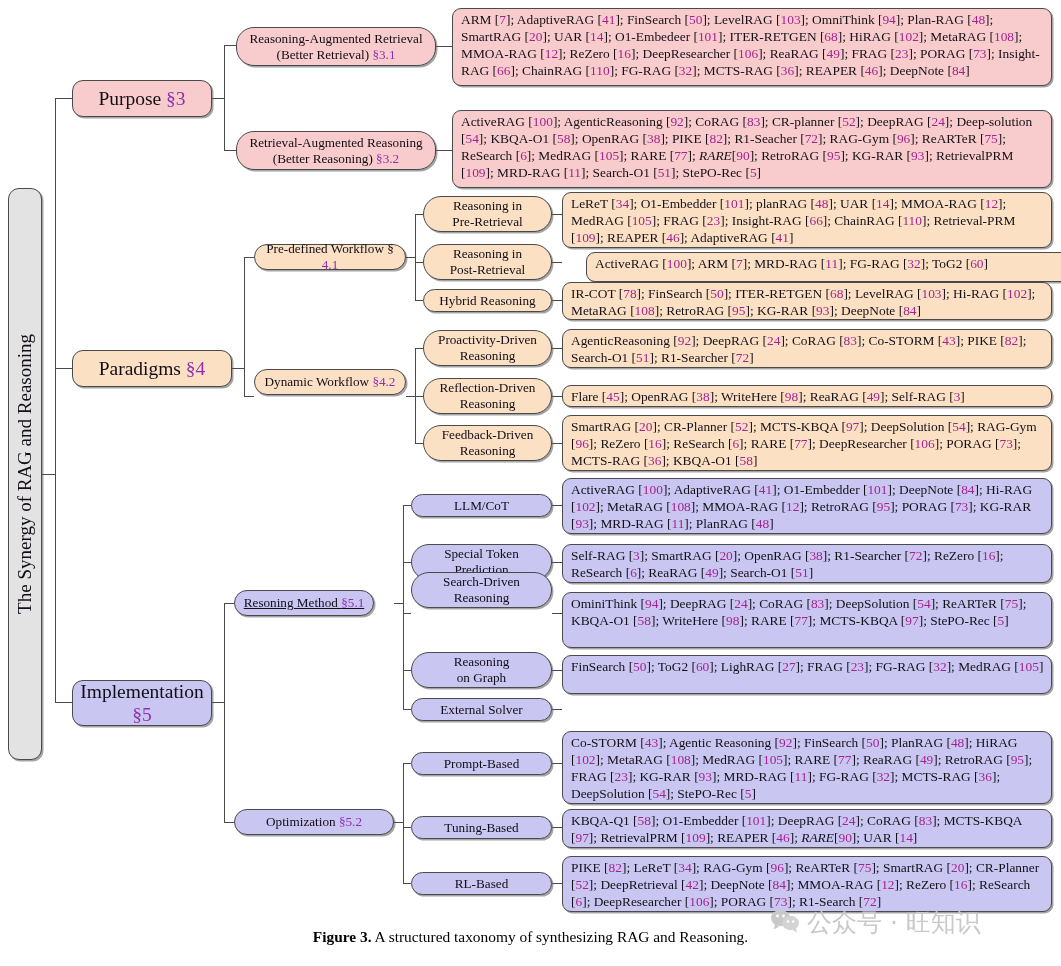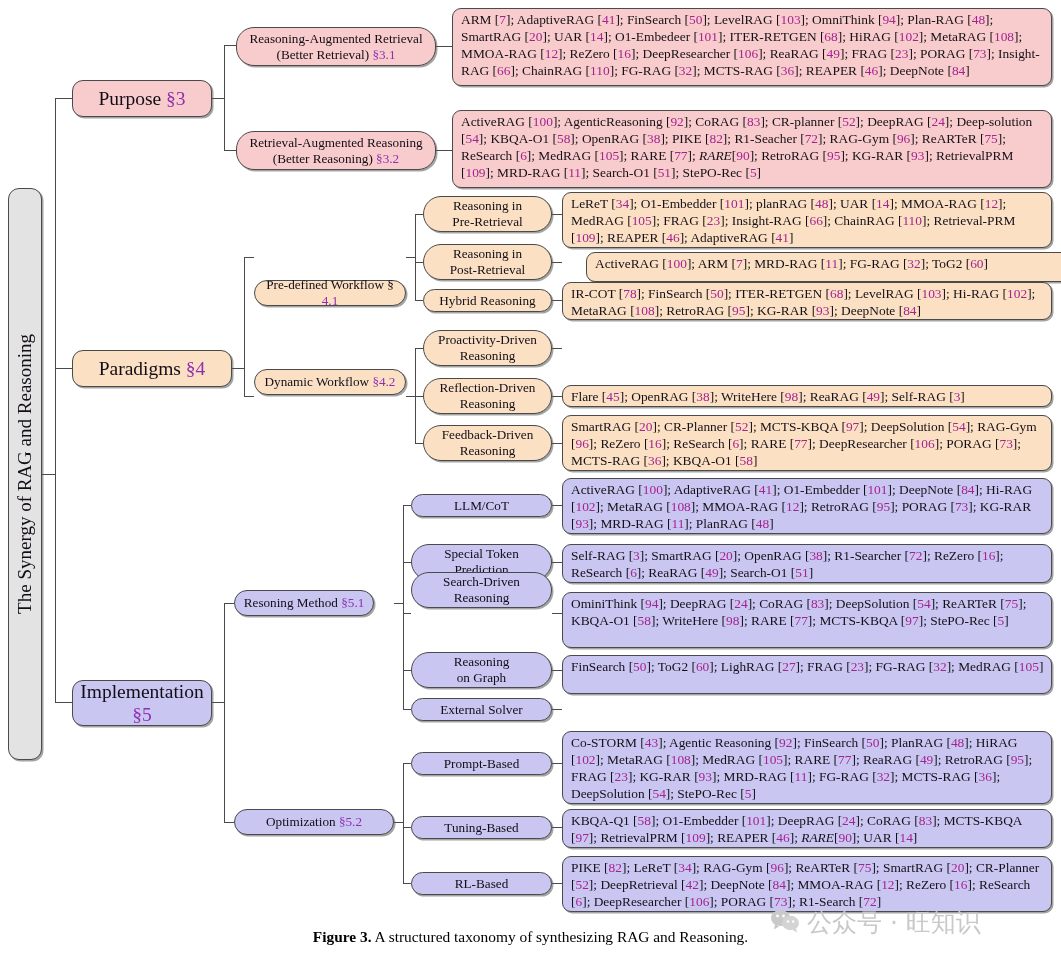--- a/index.html
+++ b/index.html
@@ -159,21 +159,21 @@
   <div class="leaf pink" style="left:452px; top:110px; width:600px; height:78px;">ActiveRAG [<span class="r">100</span>]; AgenticReasoning [<span class="r">92</span>]; CoRAG [<span class="r">83</span>]; CR-planner [<span class="r">52</span>]; DeepRAG [<span class="r">24</span>]; Deep-solution [<span class="r">54</span>]; KBQA-O1 [<span class="r">58</span>]; OpenRAG [<span class="r">38</span>]; PIKE [<span class="r">82</span>]; R1-Seacher [<span class="r">72</span>]; RAG-Gym [<span class="r">96</span>]; ReARTeR [<span class="r">75</span>]; ReSearch [<span class="r">6</span>]; MedRAG [<span class="r">105</span>]; RARE [<span class="r">77</span>]; <span class="it">RARE</span>[<span class="r">90</span>]; RetroRAG [<span class="r">95</span>]; KG-RAR [<span class="r">93</span>]; RetrievalPRM [<span class="r">109</span>]; MRD-RAG [<span class="r">11</span>]; Search-O1 [<span class="r">51</span>]; StePO-Rec [<span class="r">5</span>]</div>
 
   <div class="node l1 orange" style="left:72px; top:350px; width:160px; height:37px;">
     <span><span>Paradigms </span><span class="sec">§4</span></span>
   </div>
   <div class="ln lnh" style="left:232px; top:368px; width:12px;"></div>
   <div class="ln lnv" style="left:244px; top:257px; height:140px;"></div>
   <div class="ln lnh" style="left:244px; top:257px; width:10px;"></div>
   <div class="ln lnh" style="left:244px; top:396px; width:10px;"></div>
 
-  <div class="node l3 orange" style="left:254px; top:244px; width:152px; height:26px;margin-top:36px;">
+  <div class="node l3 orange" style="left:254px; top:244px; width:152px; height:26px;">
     <span><span>Pre-defined Workflow § </span><span class="sec">4.1</span></span>
   </div>
   <div class="ln lnh" style="left:406px; top:257px; width:9px;"></div>
   <div class="ln lnv" style="left:415px; top:214px; height:87px;"></div>
   <div class="ln lnh" style="left:415px; top:214px; width:8px;"></div>
   <div class="ln lnh" style="left:415px; top:262px; width:8px;"></div>
   <div class="ln lnh" style="left:415px; top:300px; width:8px;"></div>
 
   <div class="node l3 orange" style="left:423px; top:196px; width:129px; height:36px;">
     <span><span>Reasoning in</span><br><span>Pre-Retrieval</span></span>
@@ -199,20 +199,21 @@
   <div class="ln lnh" style="left:406px; top:396px; width:9px;"></div>
   <div class="ln lnv" style="left:415px; top:348px; height:96px;"></div>
   <div class="ln lnh" style="left:415px; top:348px; width:8px;"></div>
   <div class="ln lnh" style="left:415px; top:396px; width:8px;"></div>
   <div class="ln lnh" style="left:415px; top:443px; width:8px;"></div>
 
   <div class="node l3 orange" style="left:423px; top:330px; width:129px; height:36px;">
     <span><span>Proactivity-Driven</span><br><span>Reasoning</span></span>
   </div>
   <div class="ln lnh" style="left:552px; top:348px; width:10px;"></div>
+  <div class="leaf orange" style="left:562px; top:329px; width:490px; height:39px;">AgenticReasoning [<span class="r">92</span>]; DeepRAG [<span class="r">24</span>]; CoRAG [<span class="r">83</span>]; Co-STORM [<span class="r">43</span>]; PIKE [<span class="r">82</span>]; Search-O1 [<span class="r">51</span>]; R1-Searcher [<span class="r">72</span>]</div>
 
   <div class="node l3 orange" style="left:423px; top:378px; width:129px; height:36px;">
     <span><span>Reflection-Driven</span><br><span>Reasoning</span></span>
   </div>
   <div class="ln lnh" style="left:552px; top:396px; width:10px;"></div>
   <div class="leaf orange" style="left:562px; top:385px; width:490px; height:22px;">Flare [<span class="r">45</span>]; OpenRAG [<span class="r">38</span>]; WriteHere [<span class="r">98</span>]; ReaRAG [<span class="r">49</span>]; Self-RAG [<span class="r">3</span>]</div>
 
   <div class="node l3 orange" style="left:423px; top:425px; width:129px; height:36px;">
     <span><span>Feedback-Driven</span><br><span>Reasoning</span></span>
   </div>
@@ -220,21 +221,21 @@
   <div class="leaf orange" style="left:562px; top:415px; width:490px; height:56px;">SmartRAG [<span class="r">20</span>]; CR-Planner [<span class="r">52</span>]; MCTS-KBQA [<span class="r">97</span>]; DeepSolution [<span class="r">54</span>]; RAG-Gym [<span class="r">96</span>]; ReZero [<span class="r">16</span>]; ReSearch [<span class="r">6</span>]; RARE [<span class="r">77</span>]; DeepResearcher [<span class="r">106</span>]; PORAG [<span class="r">73</span>]; MCTS-RAG [<span class="r">36</span>]; KBQA-O1 [<span class="r">58</span>]</div>
 
   <div class="node l1 purple" style="left:72px; top:680px; width:140px; height:46px;">
     <span><span>Implementation</span><br><span class="sec">§5</span></span>
   </div>
   <div class="ln lnh" style="left:212px; top:702px; width:12px;"></div>
   <div class="ln lnv" style="left:224px; top:603px; height:219px;"></div>
   <div class="ln lnh" style="left:224px; top:603px; width:10px;"></div>
   <div class="ln lnh" style="left:224px; top:822px; width:10px;"></div>
 
-  <div class="node l3 purple" style="left:234px; top:590px; width:140px; height:26px;">
+  <div class="node l3 purple" style="left:234px; top:590px; width:140px; height:26px;text-decoration:underline;">
     <span><span>Resoning Method </span><span class="sec">§5.1</span></span>
   </div>
   <div class="ln lnh" style="left:394px; top:603px; width:9px;"></div>
   <div class="ln lnv" style="left:403px; top:505px; height:204px;"></div>
   <div class="ln lnh" style="left:403px; top:505px; width:8px;"></div>
   <div class="ln lnh" style="left:403px; top:562px; width:8px;"></div>
   <div class="ln lnh" style="left:403px; top:613px; width:8px;"></div>
   <div class="ln lnh" style="left:403px; top:670px; width:8px;"></div>
   <div class="ln lnh" style="left:403px; top:709px; width:8px;"></div>
 

